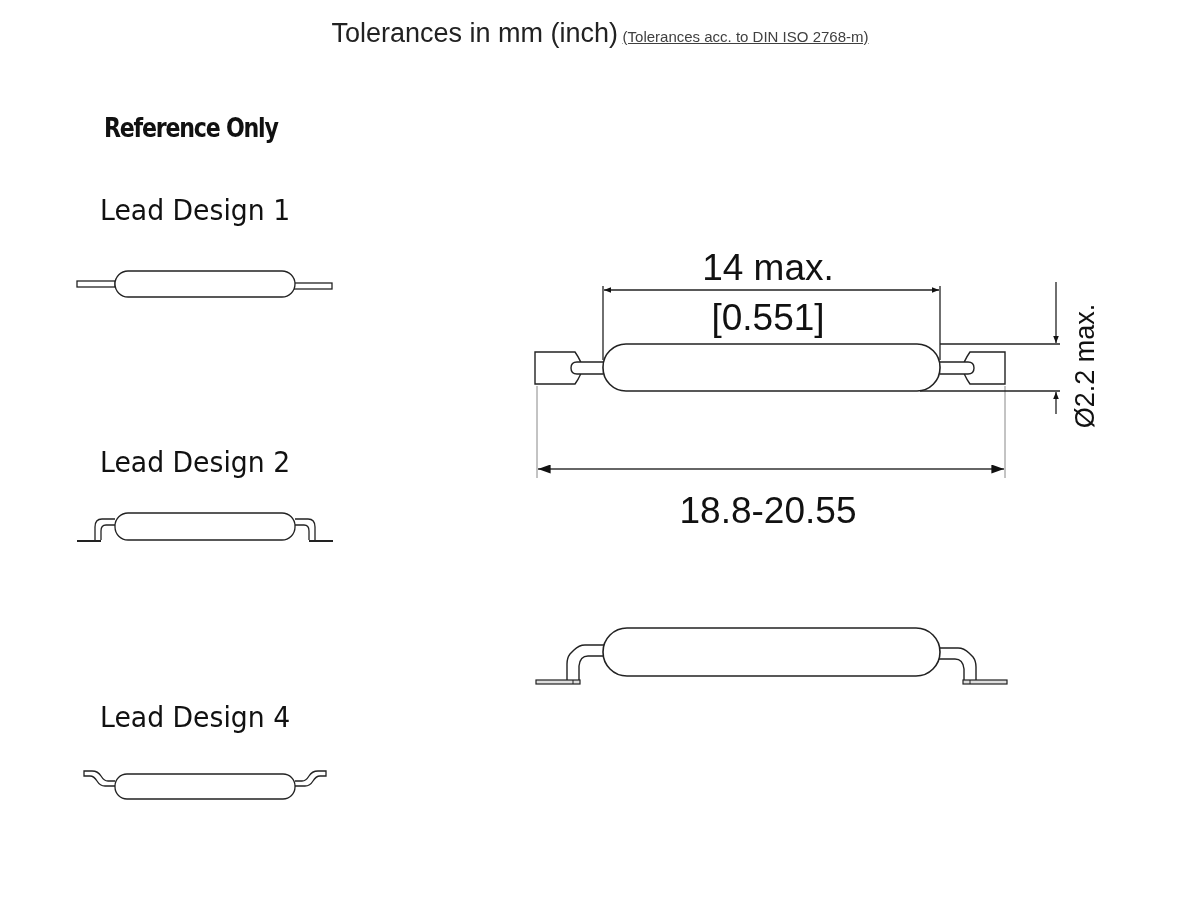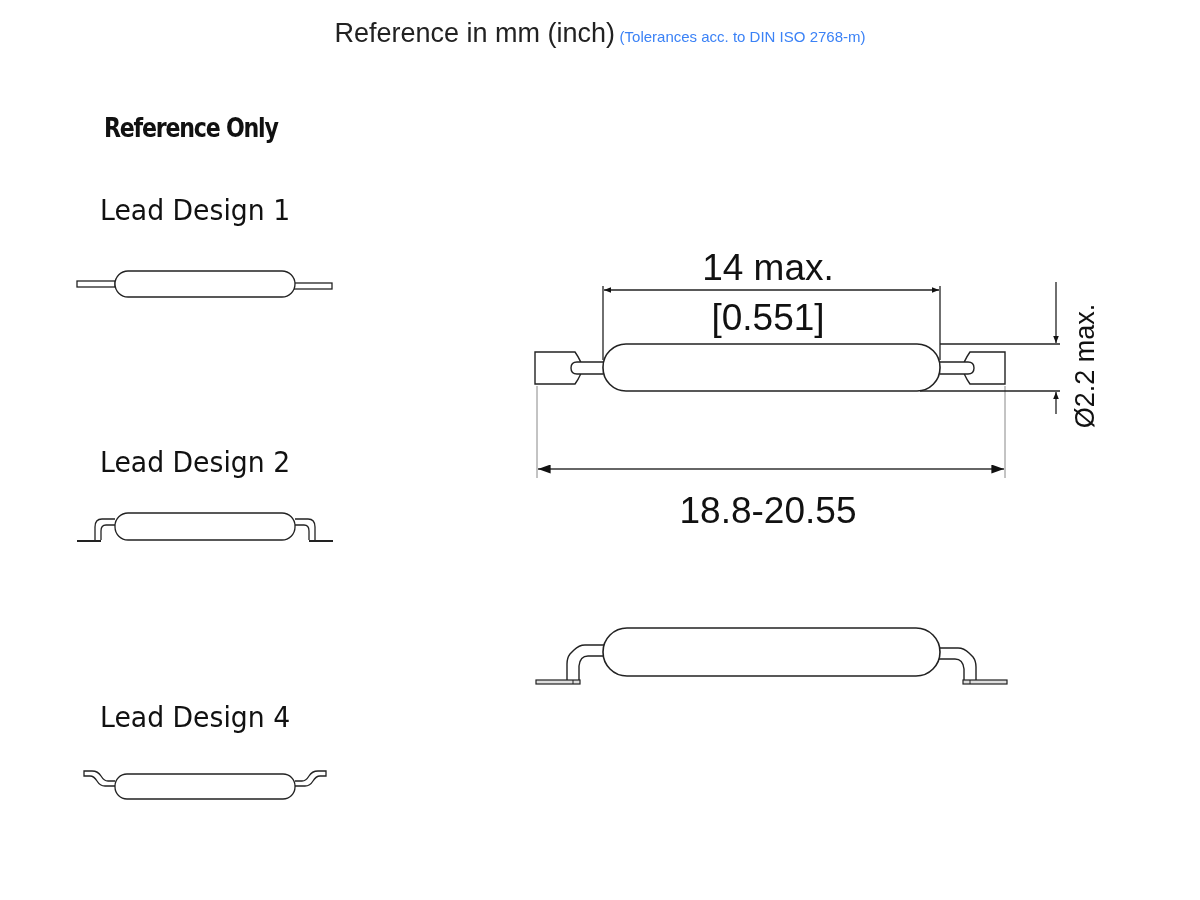--- a/index.html
+++ b/index.html
@@ -1,29 +1,29 @@
 <!DOCTYPE html>
 <html><head>
 <meta charset="utf-8">
 <style>
   html, body { margin: 0; padding: 0; background: #ffffff; }
   body { width: 1200px; height: 900px; position: relative; overflow: hidden; font-family: "Liberation Sans", sans-serif; color: #1a1a1a; }
   .title { position: absolute; top: 18px; left: 0; width: 1200px; text-align: center; white-space: nowrap; }
   .title .main { font-size: 27px; color: #222; }
-  .title .sub { font-size: 15px; color: #3b82f6; }
+  .title .sub { font-size: 15px; color: #404040; text-decoration: underline; }
   .ref { position: absolute; left: 104px; top: 112px; font-family: "DejaVu Sans", sans-serif; font-weight: bold; font-size: 27px; letter-spacing: -1.5px; transform: scaleX(0.82); transform-origin: left top; color: #111; }
   .lead-label { position: absolute; left: 100px; font-family: "DejaVu Sans", sans-serif; font-size: 29px; color: #111; transform: scaleX(0.92); transform-origin: left top; }
   svg.drawing { position: absolute; left: 0; top: 0; }
   .dimtext { font-family: "Liberation Sans", sans-serif; fill: #111; }
 </style>
 </head>
 <body>
 
 <div class="title">
-  <span class="main">Reference in mm (inch)</span>
+  <span class="main">Tolerances in mm (inch)</span>
   <span class="sub">(Tolerances acc. to DIN ISO 2768-m)</span>
 </div>
 
 <div class="ref">Reference Only</div>
 
 <div class="lead-label" style="top:193px">Lead Design 1</div>
 <div class="lead-label" style="top:445px">Lead Design 2</div>
 <div class="lead-label" style="top:700px">Lead Design 4</div>
 
 <svg class="drawing" width="1200" height="900" viewBox="0 0 1200 900">

